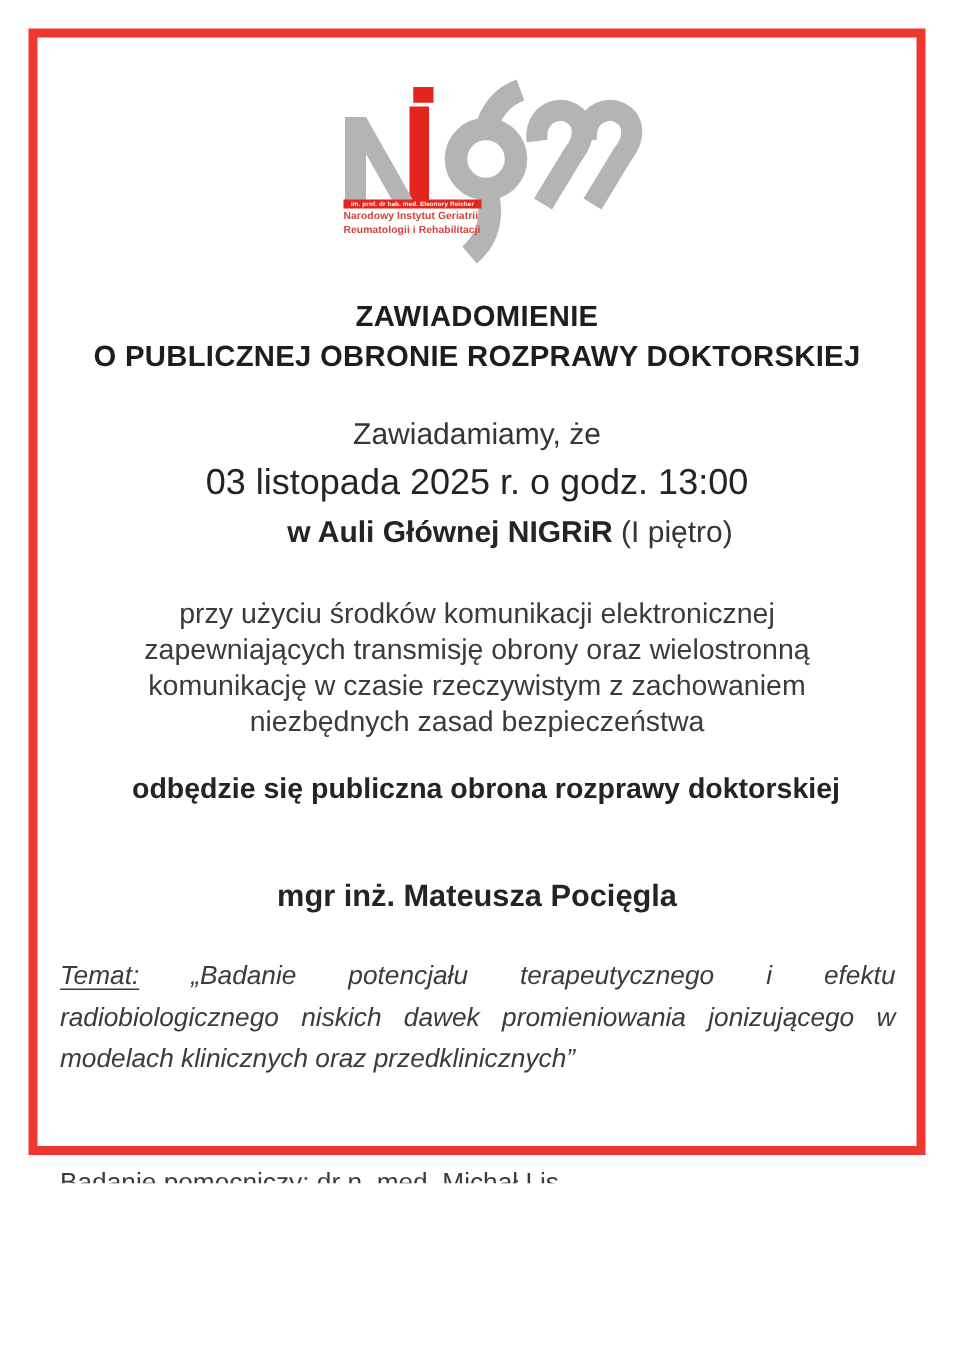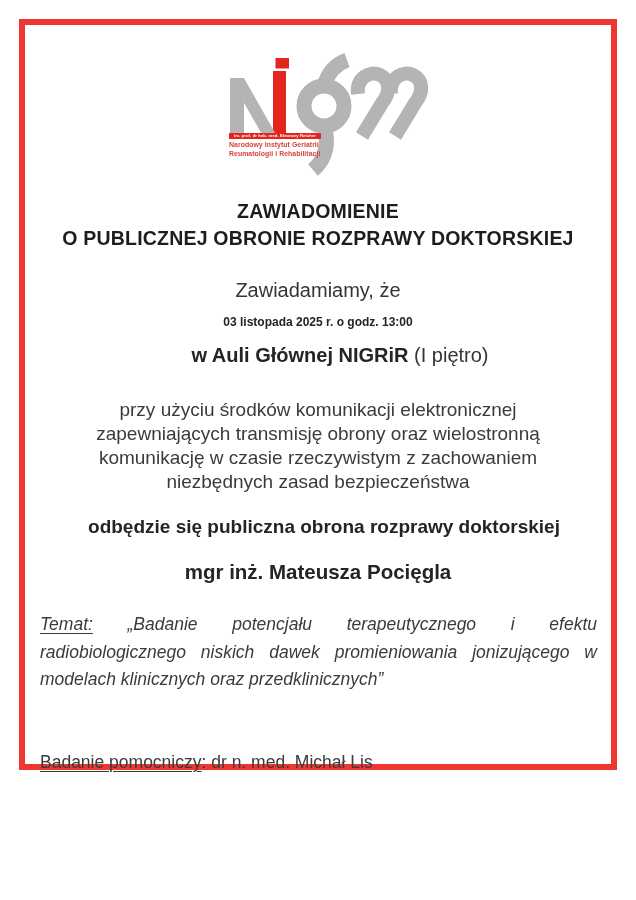--- a/index.html
+++ b/index.html
@@ -59,40 +59,40 @@
   
   .title {
     margin-top: 26px;
     color: #1D1D1B;
     font-weight: bold;
     font-size: 19.5px;
     line-height: 27px;
     letter-spacing: 0.2px;
   }
   .intro   { margin-top: 27px; font-size: 20px; line-height: 23px; color:#353535; }
-  .date    { margin-top: 8px;  font-size: 12px; line-height: 24px; font-weight: bold; color:#242424; }
+  .date    { margin-top: 8px;  font-size: 24px; line-height: 24px; font-weight: normal; color:#242424; }
   .venue   { margin-top: 9px;  font-size: 20px; line-height: 24px; color:#353535;margin-left:44px; }
   .venue .v-bold { font-weight: bold; color:#242424; }
   .mode {
     margin: 31px auto 0;
     max-width: 500px;
     font-size: 19px;
     line-height: 24px;
     color: #3B3B3B;
   }
   .event {
     margin-top: 21px;
     font-size: 19px;
     line-height: 24px;
     font-weight: bold;
     color: #242424;
     padding-left: 12px;
   }
   .candidate {
-    margin-top: 20px;
+    margin-top: 46px;
     font-size: 20.5px;
     line-height: 26px;
     font-weight: bold;
     color: #242424;
   }
   .topic {
     margin: 26px 14px 0 15px;
     text-align: justify;
     font-size: 17.5px;
     line-height: 27.5px;

